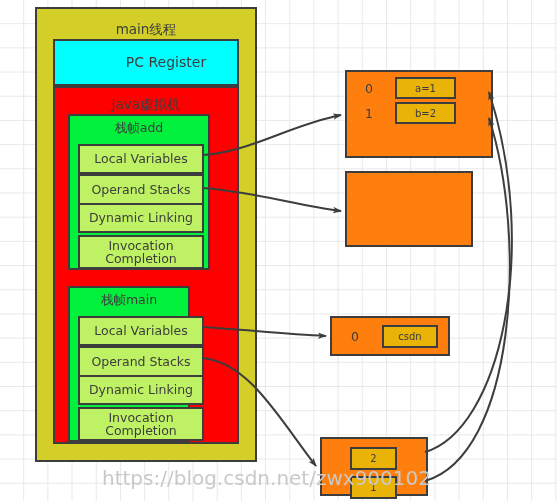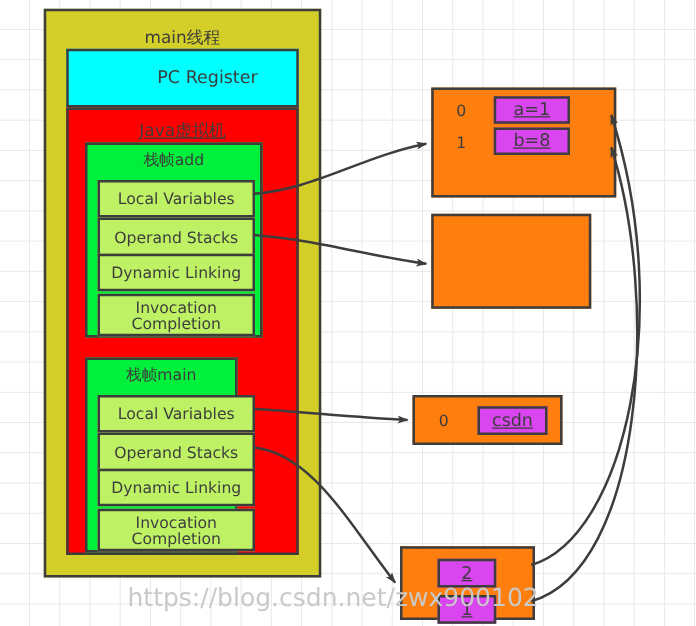--- a/index.html
+++ b/index.html
@@ -66,42 +66,42 @@
   .frame-title {
     position: absolute; left: 0; top: 4px; width: 100%;
     text-align: center; font-size: 12.5px; color: #3d3d3d;
   }
 
   .title-label {
     position: absolute; left: 0; width: 100%;
     text-align: center; font-size: 13.5px; color: #3d3d3d;
   }
   #thread-title { top: 12px; }
-  #jvm-title { top: 8px; text-decoration: underline; }
+  #jvm-title { top: 8px; }
   #pc-label {
     position: absolute; left: 0; top: 13px; width: 100%;
     text-align: center; font-size: 14px; color: #3d3d3d; padding-left: 40px;
   }
 
   
   .mem-box { background: #ff7f0e; }
   #mem-locals-add { left: 345px; top: 70px;  width: 148px; height: 88px; }
   #mem-stack-add  { left: 345px; top: 171px; width: 128px; height: 76px; }
   #mem-locals-main{ left: 330px; top: 316px; width: 120px; height: 40px; }
   #mem-stack-main { left: 320px; top: 437px; width: 108px; height: 59px; }
 
   .slot-index {
     position: absolute; font-size: 12.5px; color: #3d3d3d;
   }
   .slot-value {
     position: absolute;
-    background: #d946ef;
+    background: #eab308;
     border: 2px solid #3d3d3d;
     display: flex; align-items: center; justify-content: center;
-    font-size: 14px; color: #3d3d3d; text-decoration: underline;
+    font-size: 10px; color: #3d3d3d;
   }
 
   svg#arrows {
     position: absolute; left: 0; top: 0;
     width: 557px; height: 501px;
     pointer-events: none;
   }
   .arrow-path { fill: none; stroke: #3d3d3d; stroke-width: 2; }
 
   #watermark {
@@ -143,21 +143,21 @@
     <div class="frame-section sec-1">Local Variables</div>
     <div class="frame-section sec-2">Operand Stacks</div>
     <div class="frame-section sec-3">Dynamic Linking</div>
     <div class="frame-section sec-4">Invocation Completion</div>
   </div>
 
   <div class="box mem-box" id="mem-locals-add">
     <div class="slot-index" style="left:18px; top:9px;">0</div>
     <div class="slot-value" style="left:48px; top:5px; width:61px; height:22px;">a=1</div>
     <div class="slot-index" style="left:18px; top:34px;">1</div>
-    <div class="slot-value" style="left:48px; top:30px; width:61px; height:22px;">b=8</div>
+    <div class="slot-value" style="left:48px; top:30px; width:61px; height:22px;">b=2</div>
   </div>
 
   <div class="box mem-box" id="mem-stack-add"></div>
 
   <div class="box mem-box" id="mem-locals-main">
     <div class="slot-index" style="left:19px; top:11px;">0</div>
     <div class="slot-value" style="left:50px; top:7px; width:56px; height:23px;">csdn</div>
   </div>
 
   <div class="box mem-box" id="mem-stack-main">

